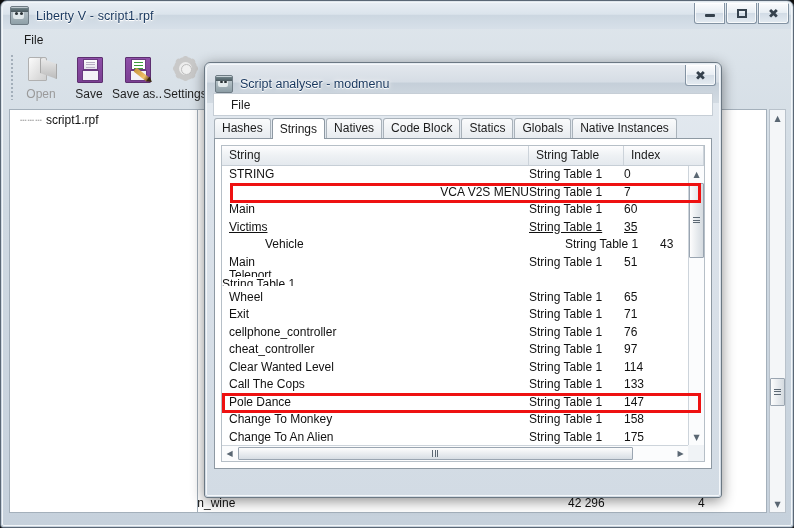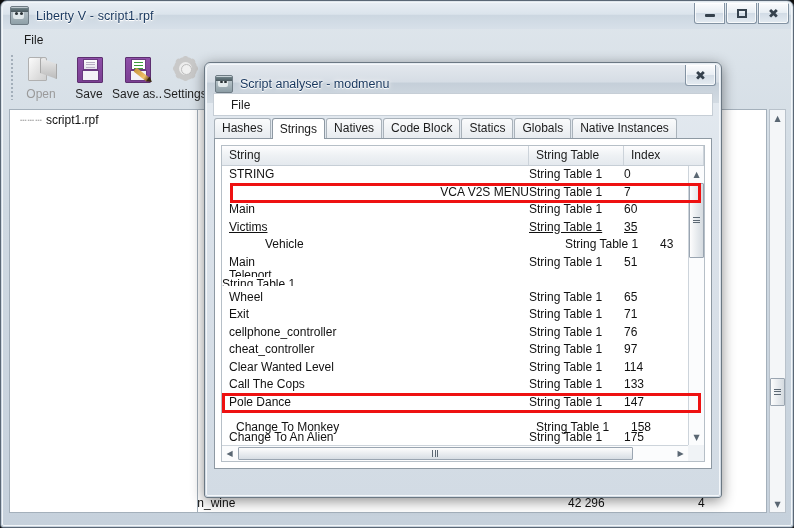--- a/index.html
+++ b/index.html
@@ -504,21 +504,21 @@
               <span class="c1">Call The Cops</span>
               <span class="c2">String Table 1</span>
               <span class="c3">133</span>
             </div>
             <div class="lv-row" style="top: 228.5px;">
               <span class="c1">Pole Dance</span>
               <span class="c2">String Table 1</span>
               <span class="c3">147</span>
             </div>
             <div class="hl-box" style="left: 0px; right: 3px; top: 226.5px; height: 20.5px; border-color: rgb(238, 17, 17);"></div>
-            <div class="lv-row" style="top: 254px; margin-left: 7px;">
+            <div class="lv-row" style="top: 246px;">
               <span class="c1">Change To Monkey</span>
               <span class="c2">String Table 1</span>
               <span class="c3">158</span>
             </div>
             <div class="lv-row" style="top: 263.5px;">
               <span class="c1">Change To An Alien</span>
               <span class="c2">String Table 1</span>
               <span class="c3">175</span>
             </div>
             <div class="lv-row" style="top: 281px;">

